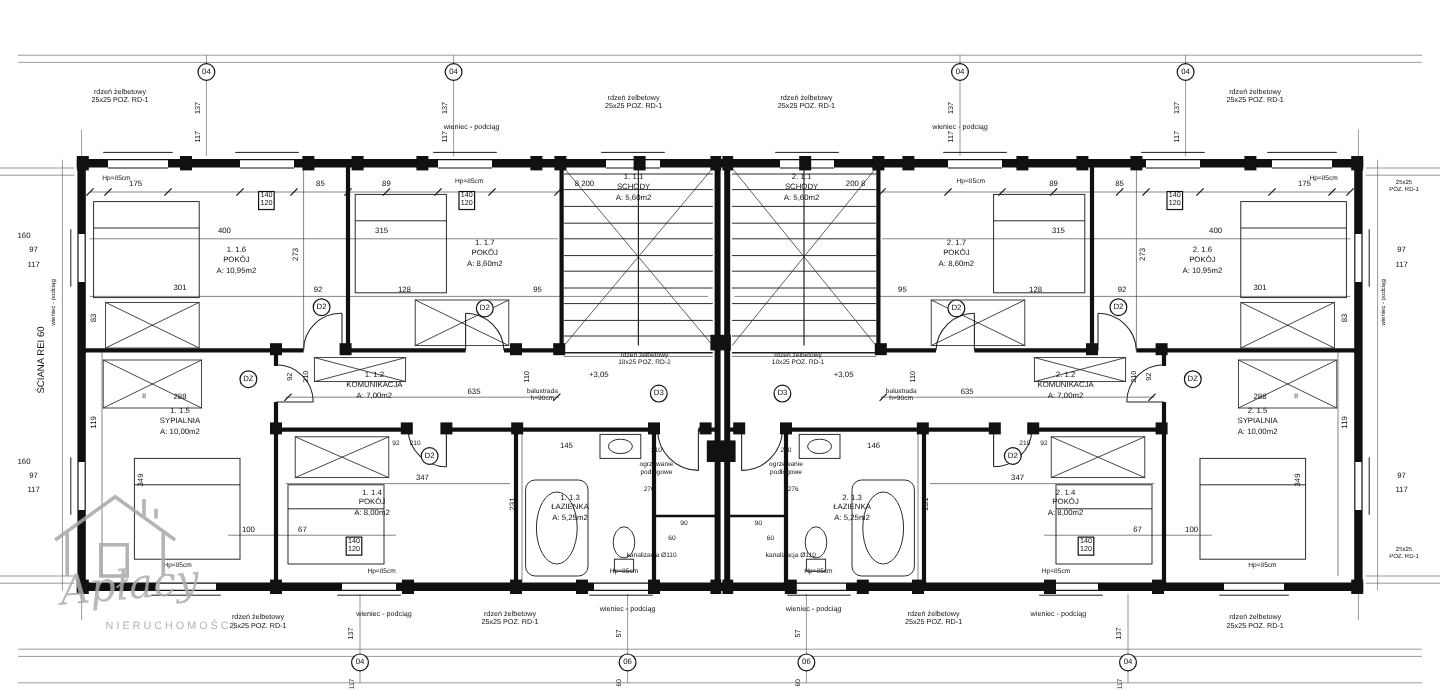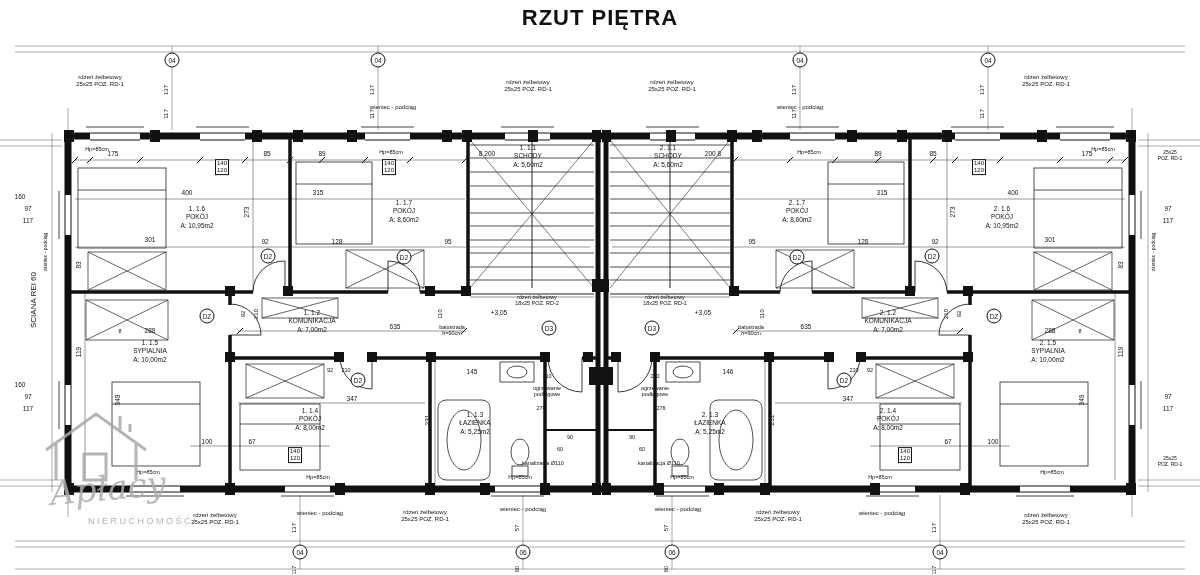--- a/index.html
+++ b/index.html
@@ -24,21 +24,20 @@
   .wm-house{position:absolute;left:0;top:0}
   .wm-name{position:absolute;left:14px;top:66px;font-family:"DejaVu Serif","Liberation Serif",serif;
     font-style:italic;font-size:34px;color:#acacac;transform:rotate(-5deg);white-space:nowrap}
   .wm-sub{position:absolute;left:52px;top:114px;font-size:9px;letter-spacing:2.5px;color:#a6a6a6;white-space:nowrap}
 </style>
 </head>
 <body>
 
 <div class="page">
 
-  <div class="title">RZUT PIĘTRA</div>
 
   <svg class="plan-svg" width="1200" height="575" viewBox="0 0 1200 575">
 
     <g stroke="#555" stroke-width="0.5" fill="none">
       <line x1="15" y1="46" x2="1185" y2="46"></line>
         <line x1="15" y1="52" x2="1185" y2="52"></line>
       <line x1="15" y1="541" x2="1185" y2="541"></line>
         <line x1="15" y1="547" x2="1185" y2="547"></line>
       <line x1="15" y1="569" x2="1185" y2="569"></line>
       <line x1="172" y1="46" x2="172" y2="130"></line>

